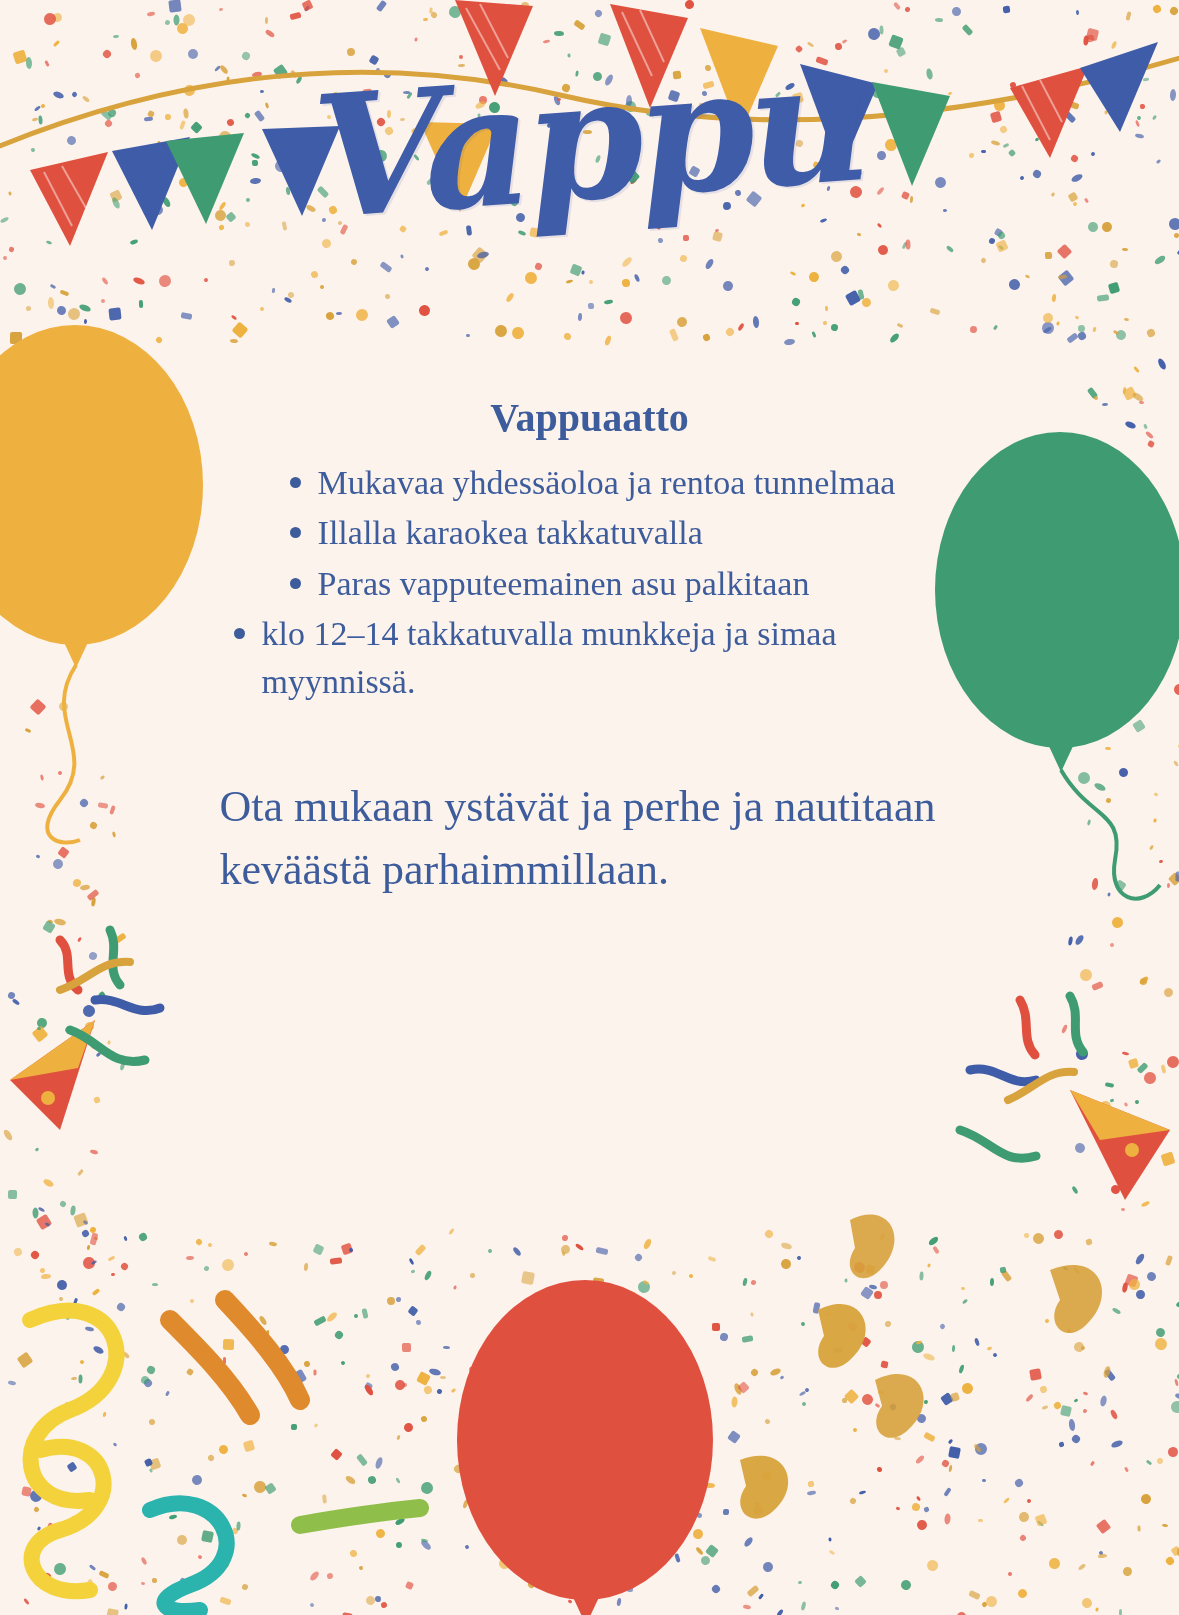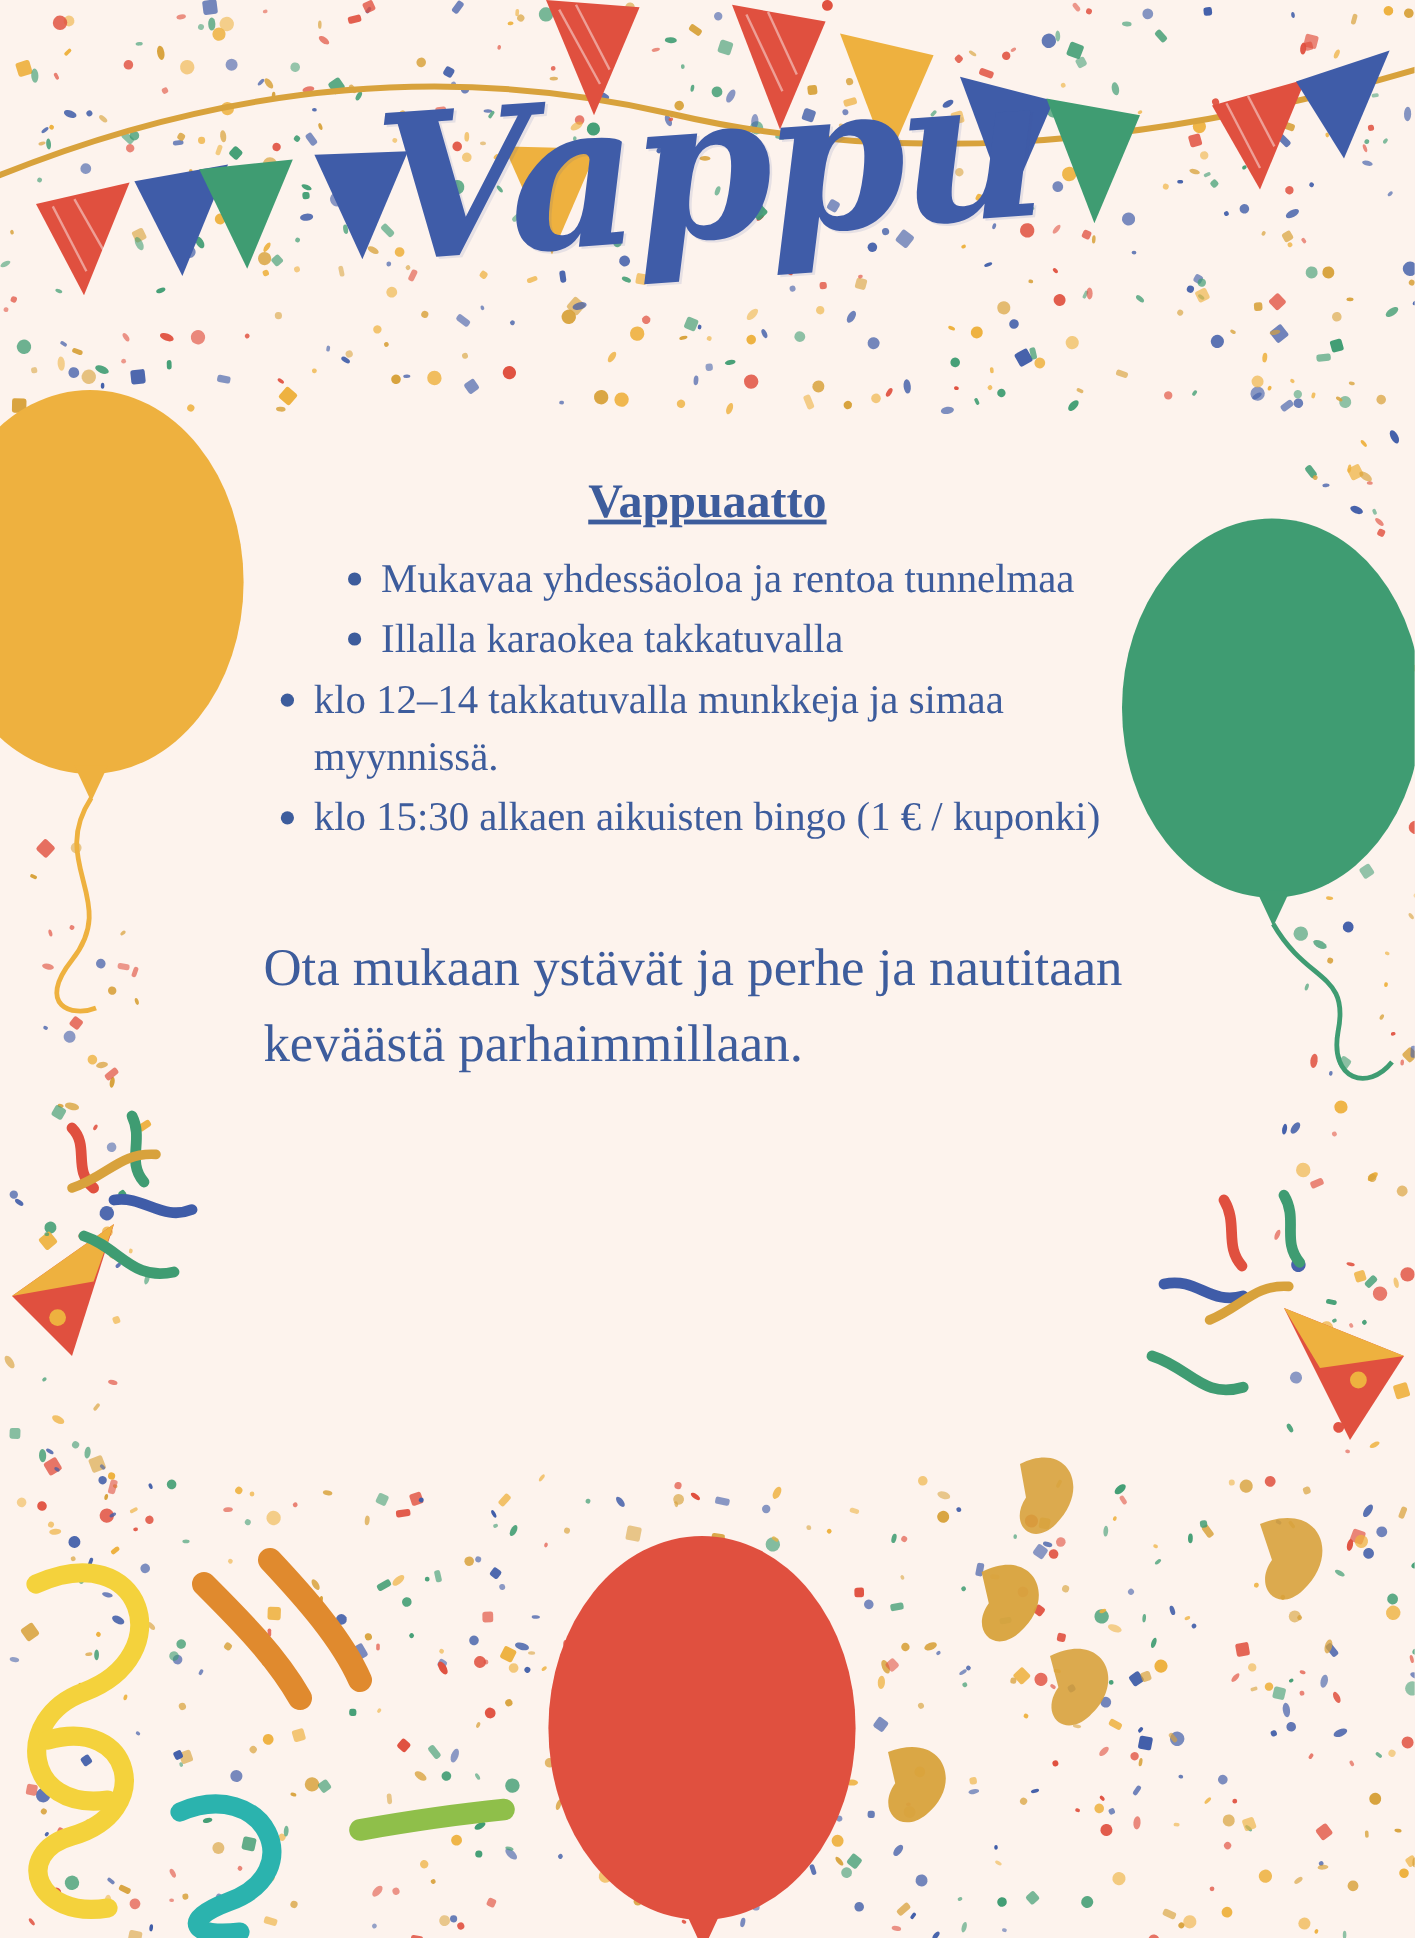--- a/index.html
+++ b/index.html
@@ -83,21 +83,20 @@
     color: #3d5c9c;
     margin: 0 auto;
     width: 760px;
   }
   .section-head {
     font-size: 40px;
     font-weight: 700;
     color: #3d5c9c;
     margin-top: 54px;
     margin-bottom: 18px;
-    text-decoration: underline;
   }
   .bullets {
     margin: 0;
     padding: 0;
     list-style: none;
     display: inline-block;
     text-align: left;
   }
   .bullets li {
     font-size: 34px;
@@ -1269,23 +1268,23 @@
     <path d="M300 265 C 340 258, 380 252, 420 248" stroke="#8fbf4a" stroke-width="18" fill="none" stroke-linecap="round"></path>
   </svg>
 
   <div class="content">
 
 
     <div class="section-head">Vappuaatto</div>
     <ul class="bullets">
       <li>Mukavaa yhdessäoloa ja rentoa tunnelmaa</li>
       <li>Illalla karaokea takkatuvalla</li>
+      <li>Paras vapputeemainen asu palkitaan</li>
     </ul>
 
     <ul class="bullets wide">
       <li style="max-width:690px;">klo 12–14 takkatuvalla munkkeja ja simaa myynnissä.</li>
-      <li>klo 15:30 alkaen aikuisten bingo (1 € / kuponki)</li>
     </ul>
 
     <div class="closing">Ota mukaan ystävät ja perhe ja nautitaan keväästä parhaimmillaan.</div>
   </div>
 
 </div>
 
 </body></html>

